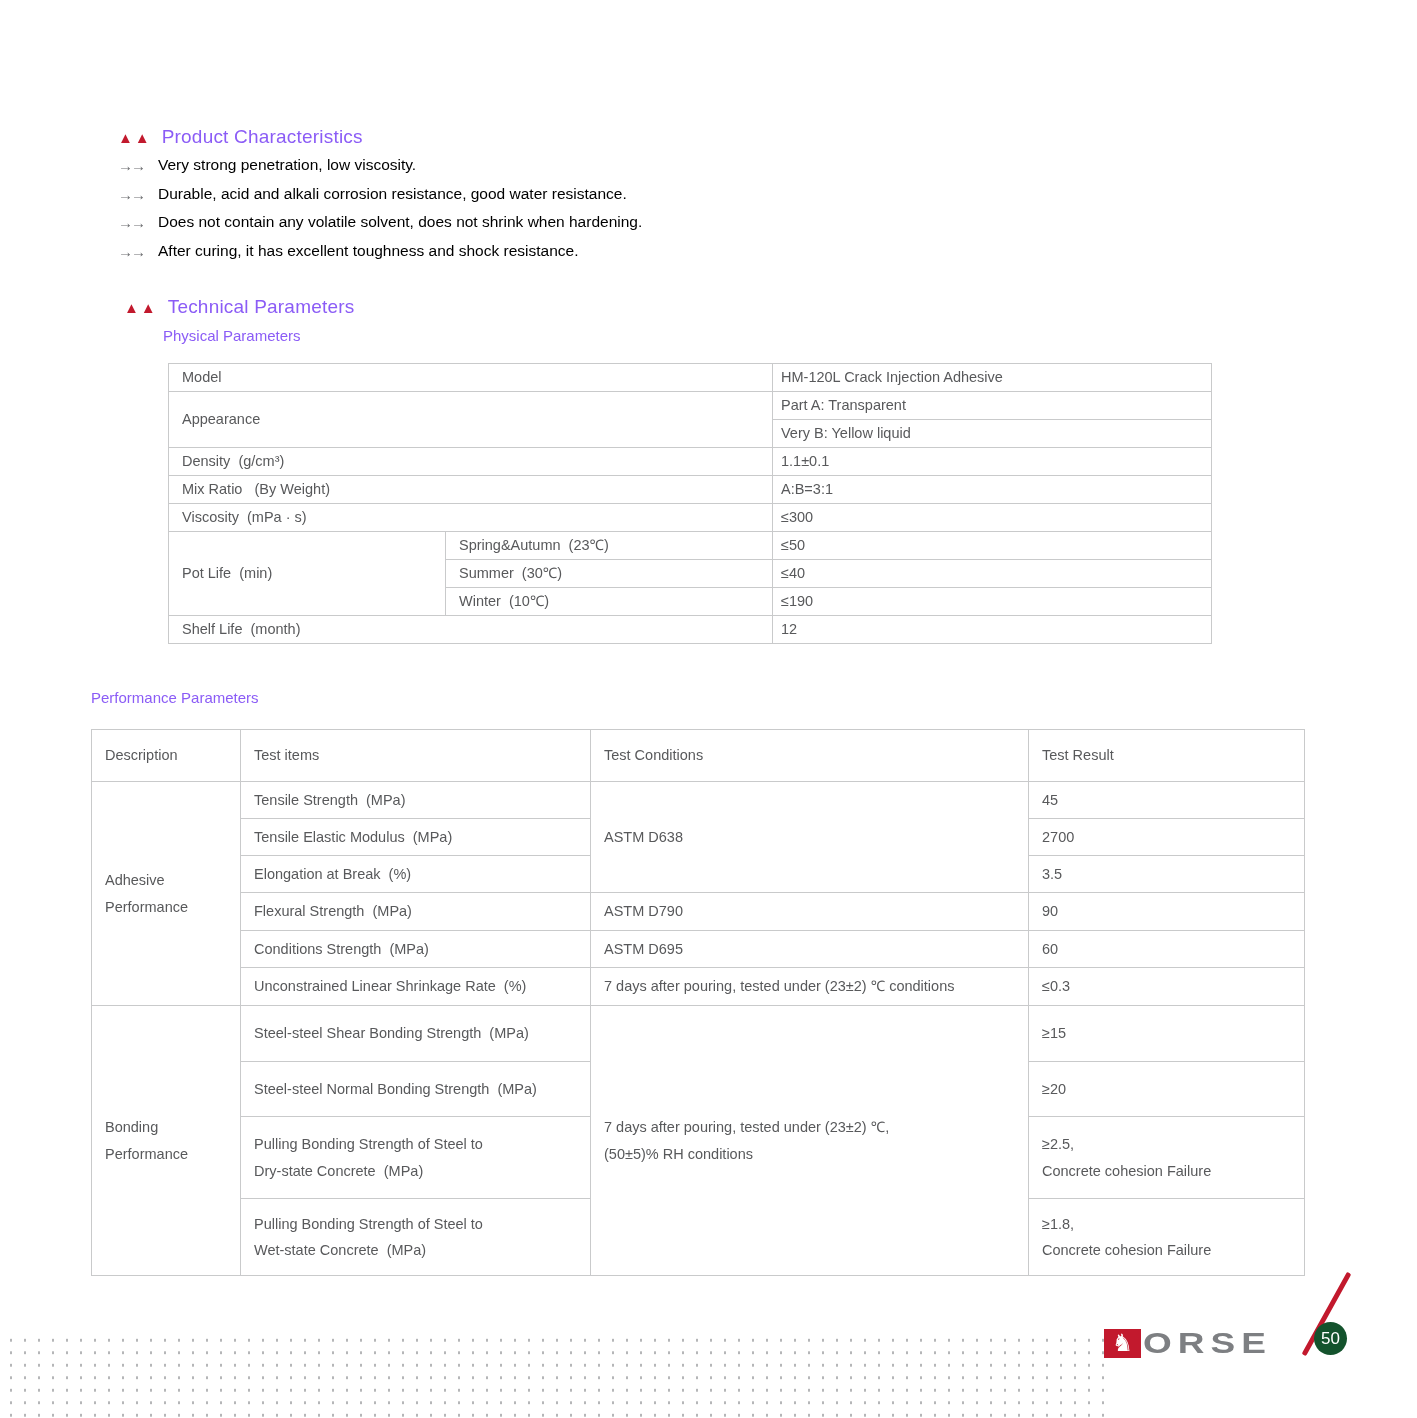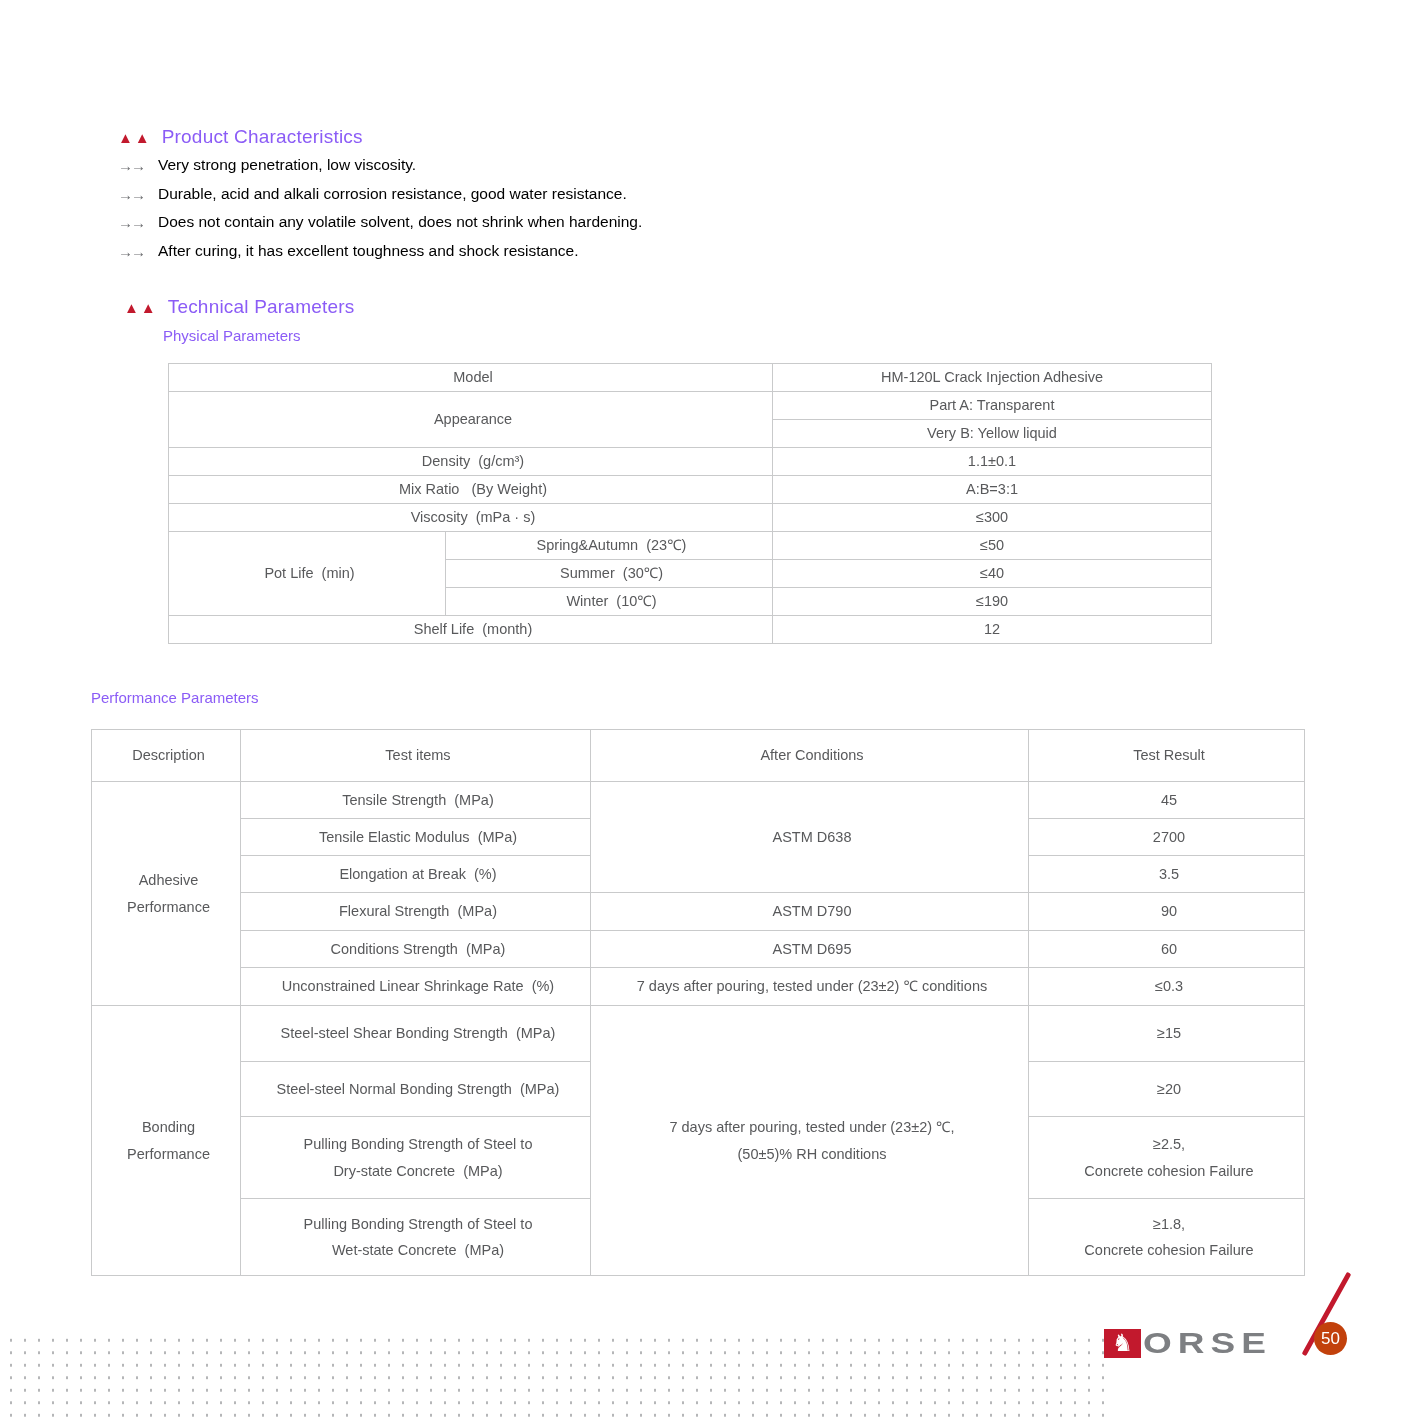--- a/index.html
+++ b/index.html
@@ -12,21 +12,21 @@
   .tri-marker{color:#c2192d;font-size:15px;letter-spacing:2px;line-height:1;}
   .sec-title{color:#8b5cf6;font-size:19px;letter-spacing:0.2px;}
   .sub-label{position:absolute;font-size:15px;color:#8b5cf6;}
   
   .bullet-line{position:absolute;left:118px;display:flex;align-items:center;}
   .bullet-arrows{color:#6d6e71;font-size:15px;letter-spacing:-2px;width:40px;flex:0 0 40px;}
   .bullet-text{color:#000000;font-size:15.5px;}
   
   table.sheet{border-collapse:collapse;table-layout:fixed;position:absolute;background:#fff;}
   table.sheet td,table.sheet th{
-    border:1px solid #c9cacb;font-weight:normal;text-align:center;
+    border:1px solid #c9cacb;font-weight:normal;text-align:left;
     font-size:14.5px;color:#58595b;padding:0 8px 0 13px;vertical-align:middle;
     white-space:pre-wrap;line-height:1.8;overflow:hidden;
   }
   table.sheet .val{padding-left:8px;margin-left:18px;}
   .group-cell{line-height:2.0;}
   
   #dot-field{
     position:absolute;left:0;top:1330px;width:1104px;height:88px;
     background-image:radial-gradient(circle,#b5b6b8 1.2px,rgba(0,0,0,0) 1.4px);
     background-size:14px 12.5px;background-position:4px 4px;
@@ -39,21 +39,21 @@
   #logo-rest{
     color:#7d7f82;font-size:37px;font-weight:bold;letter-spacing:6px;margin-left:2px;
     transform:scaleY(0.78);transform-origin:center;line-height:29px;
   }
   #red-slash{
     position:absolute;left:1324px;top:1267px;width:5px;height:94px;background:#c2192d;
     transform:rotate(29deg);border-radius:2px;
   }
   #page-badge{
     position:absolute;left:1314px;top:1322px;width:33px;height:33px;border-radius:50%;
-    background:#c2410c;color:#fff;display:flex;align-items:center;justify-content:center;
+    background:#14532d;color:#fff;display:flex;align-items:center;justify-content:center;
     font-size:17px;
   }
 </style>
 </head>
 <body>
 
 <div id="page">
 
   <div class="sec-heading" style="left:118px;top:126px;">
     <span class="tri-marker">▲▲</span>
@@ -140,21 +140,21 @@
     <colgroup>
         <col style="width:149px">
         <col style="width:350px">
         <col style="width:438px">
         <col style="width:276px">
       </colgroup>
     <tbody>
         <tr style="height:52px;">
       <th>Description</th>
       <th>Test items</th>
-      <th>After Conditions</th>
+      <th>Test Conditions</th>
       <th>Test Result</th>
     </tr>
     <tr style="height:37px;">
       <td rowspan="6" class="group-cell">Adhesive
 Performance</td>
       <td>Tensile Strength  (MPa)</td>
       <td rowspan="3">ASTM D638</td>
       <td>45</td>
     </tr>
     <tr style="height:37px;">

